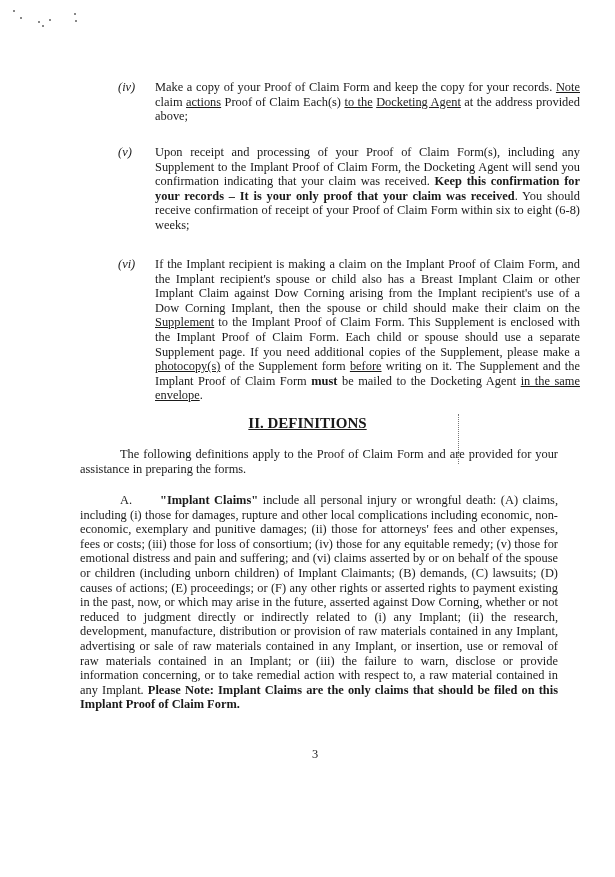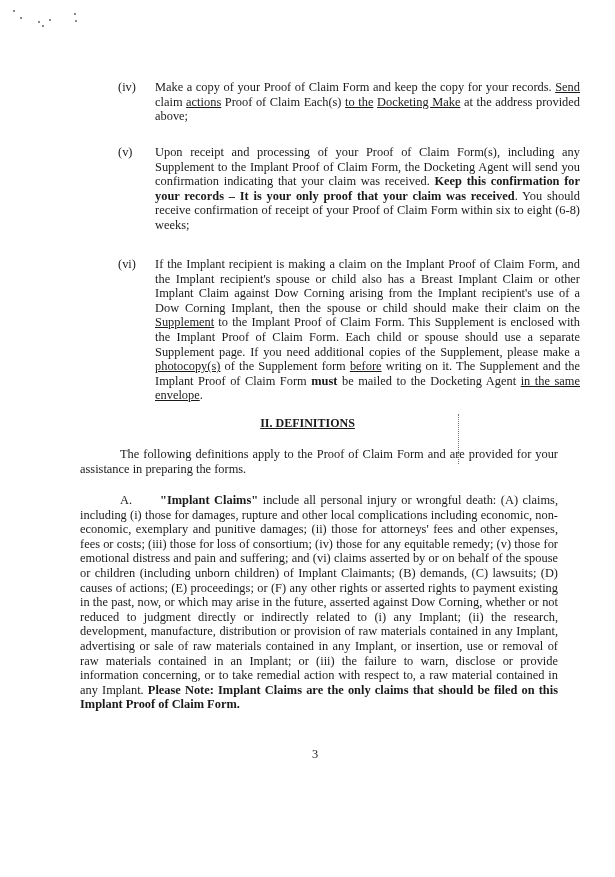--- a/index.html
+++ b/index.html
@@ -4,27 +4,27 @@
 <style>
   html, body { margin: 0; padding: 0; background: #ffffff; }
   body {
     width: 615px; height: 877px; position: relative; overflow: hidden;
     font-family: "Liberation Serif", "DejaVu Serif", serif;
     color: #1a1a1a; font-size: 12.4px; line-height: 14.6px;
   }
   .specks { position: absolute; left: 0; top: 0; width: 120px; height: 40px; }
   .speck { position: absolute; width: 2px; height: 2px; background: #888; }
   .item { position: absolute; left: 118px; width: 462px; }
-  .item .num { position: absolute; left: 0; top: 0; width: 36px; }
+  .item .num { position: absolute; left: 0; top: 0; width: 36px; font-style: italic; }
   .item .body { margin-left: 37px; text-align: justify; }
   u { text-decoration: underline; }
   b { font-weight: bold; }
   .heading {
     position: absolute; left: 0; width: 615px; top: 416px; text-align: center;
-    font-weight: bold; text-decoration: underline; font-size: 12px;
+    font-weight: bold; text-decoration: underline; font-size: 15px;
   }
   .para { position: absolute; left: 80px; width: 478px; text-align: justify; }
   .para .indent { display: inline-block; width: 40px; }
   .para .letter { display: inline-block; width: 40px; }
   .pagenum { position: absolute; top: 747px; left: 0; width: 630px; text-align: center; }
   .margin-dots { position: absolute; left: 458px; top: 414px; width: 1px; height: 50px;
     border-left: 1px dotted #777; }
 </style>
 </head>
 <body>
@@ -34,21 +34,21 @@
   <div class="speck" style="left:20px;top:17px"></div>
   <div class="speck" style="left:38px;top:21px"></div>
   <div class="speck" style="left:42px;top:25px"></div>
   <div class="speck" style="left:49px;top:19px"></div>
   <div class="speck" style="left:74px;top:13px"></div>
   <div class="speck" style="left:75px;top:20px"></div>
 </div>
 
 <div class="item" style="top:80px">
   <span class="num">(iv)</span>
-  <div class="body"><span>Make a copy of your Proof of Claim Form and keep the copy for your records. </span><u>Send</u><span> claim </span><u>actions</u><span> Proof of Claim Each(s) </span><u>to the</u><span> </span><u>Docketing Make</u><span> at the address provided above;</span></div>
+  <div class="body"><span>Make a copy of your Proof of Claim Form and keep the copy for your records. </span><u>Note</u><span> claim </span><u>actions</u><span> Proof of Claim Each(s) </span><u>to the</u><span> </span><u>Docketing Agent</u><span> at the address provided above;</span></div>
 </div>
 
 <div class="item" style="top:145px">
   <span class="num">(v)</span>
   <div class="body"><span>Upon receipt and processing of your Proof of Claim Form(s), including any Supplement to the Implant Proof of Claim Form, the Docketing Agent will send you confirmation indicating that your claim was received.  </span><b>Keep this confirmation for your records – It is your only proof that your claim was received</b><span>.  You should receive confirmation of receipt of your Proof of Claim Form within six to eight (6-8) weeks;</span></div>
 </div>
 
 <div class="item" style="top:257px">
   <span class="num">(vi)</span>
   <div class="body"><span>If the Implant recipient is making a claim on the Implant Proof of Claim Form, and the Implant recipient's spouse or child also has a Breast Implant Claim or other Implant Claim against Dow Corning arising from the Implant recipient's use of a Dow Corning Implant, then the spouse or child should make their claim on the </span><u>Supplement</u><span> to the Implant Proof of Claim Form.  This Supplement is enclosed with the Implant Proof of Claim Form.   Each child or spouse should use a separate Supplement page.  If you need additional copies of the Supplement, please make a </span><u>photocopy(s)</u><span> of the Supplement form </span><u>before</u><span> writing on it.  The Supplement and the Implant Proof of Claim Form </span><b>must</b><span> be mailed to the Docketing Agent </span><u>in the same envelope</u><span>.</span></div>

